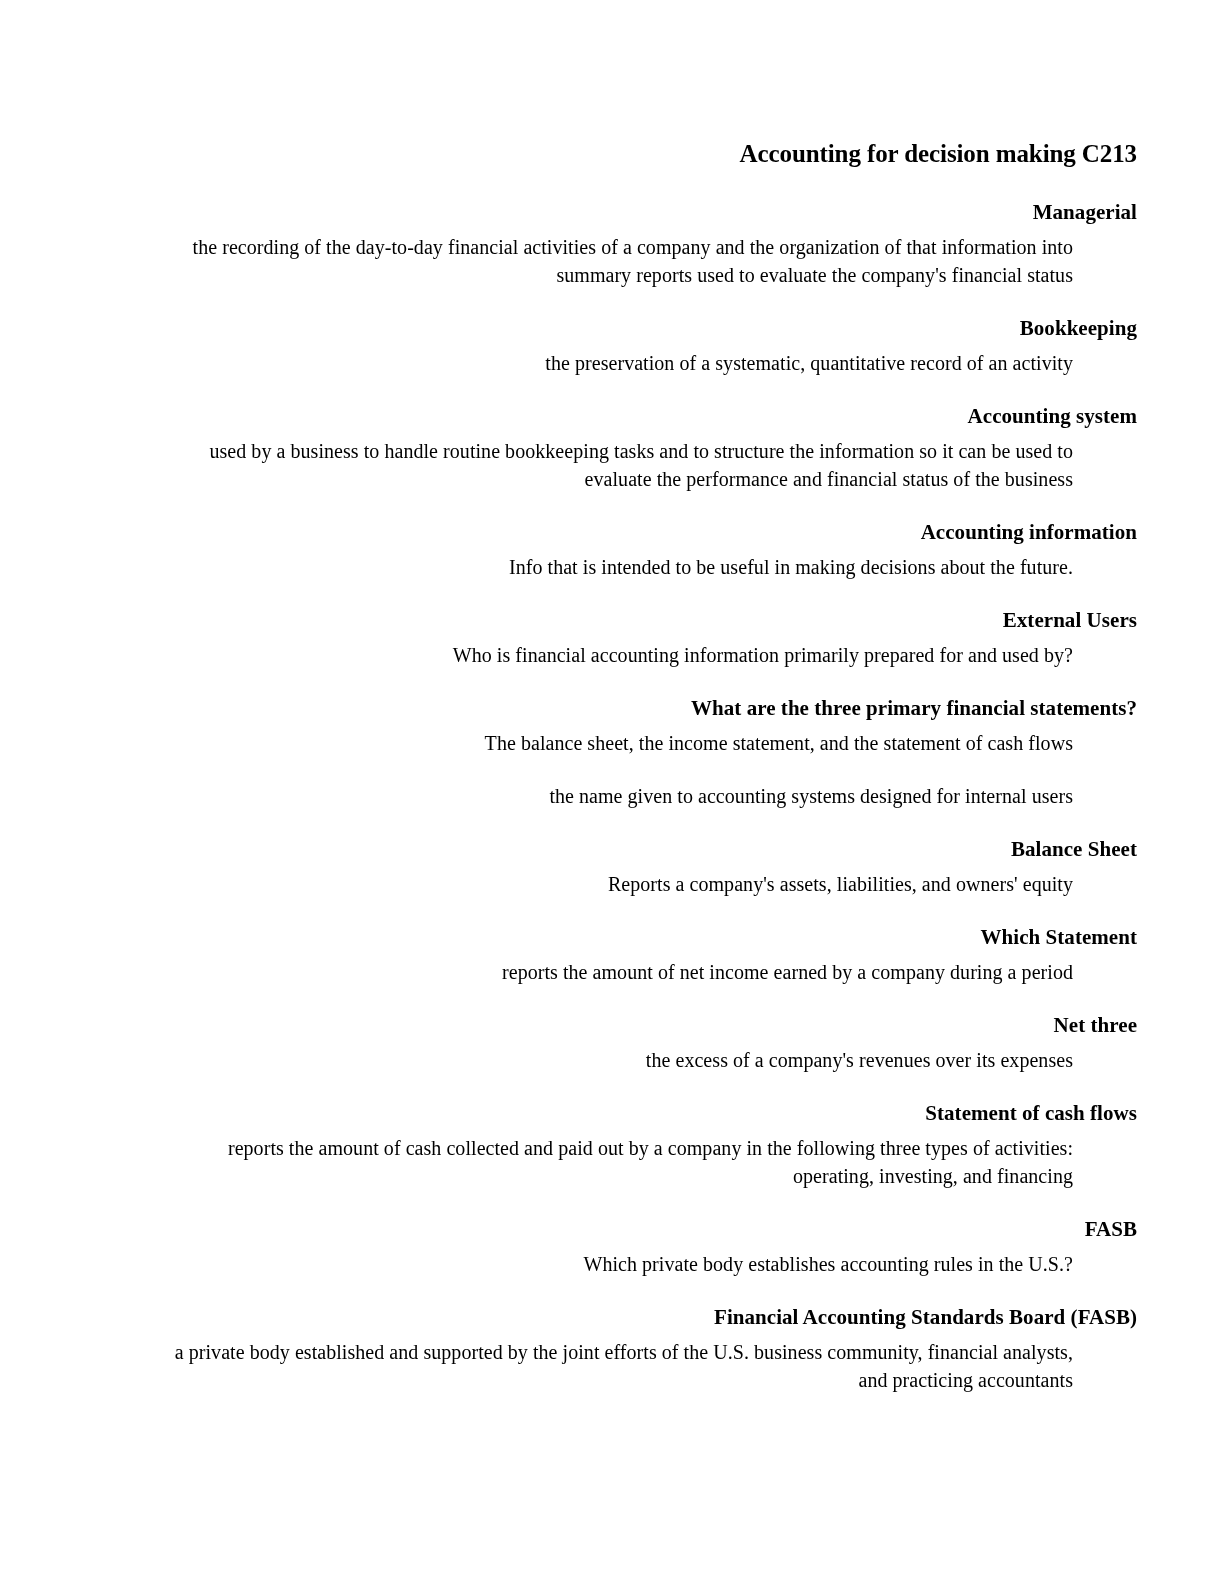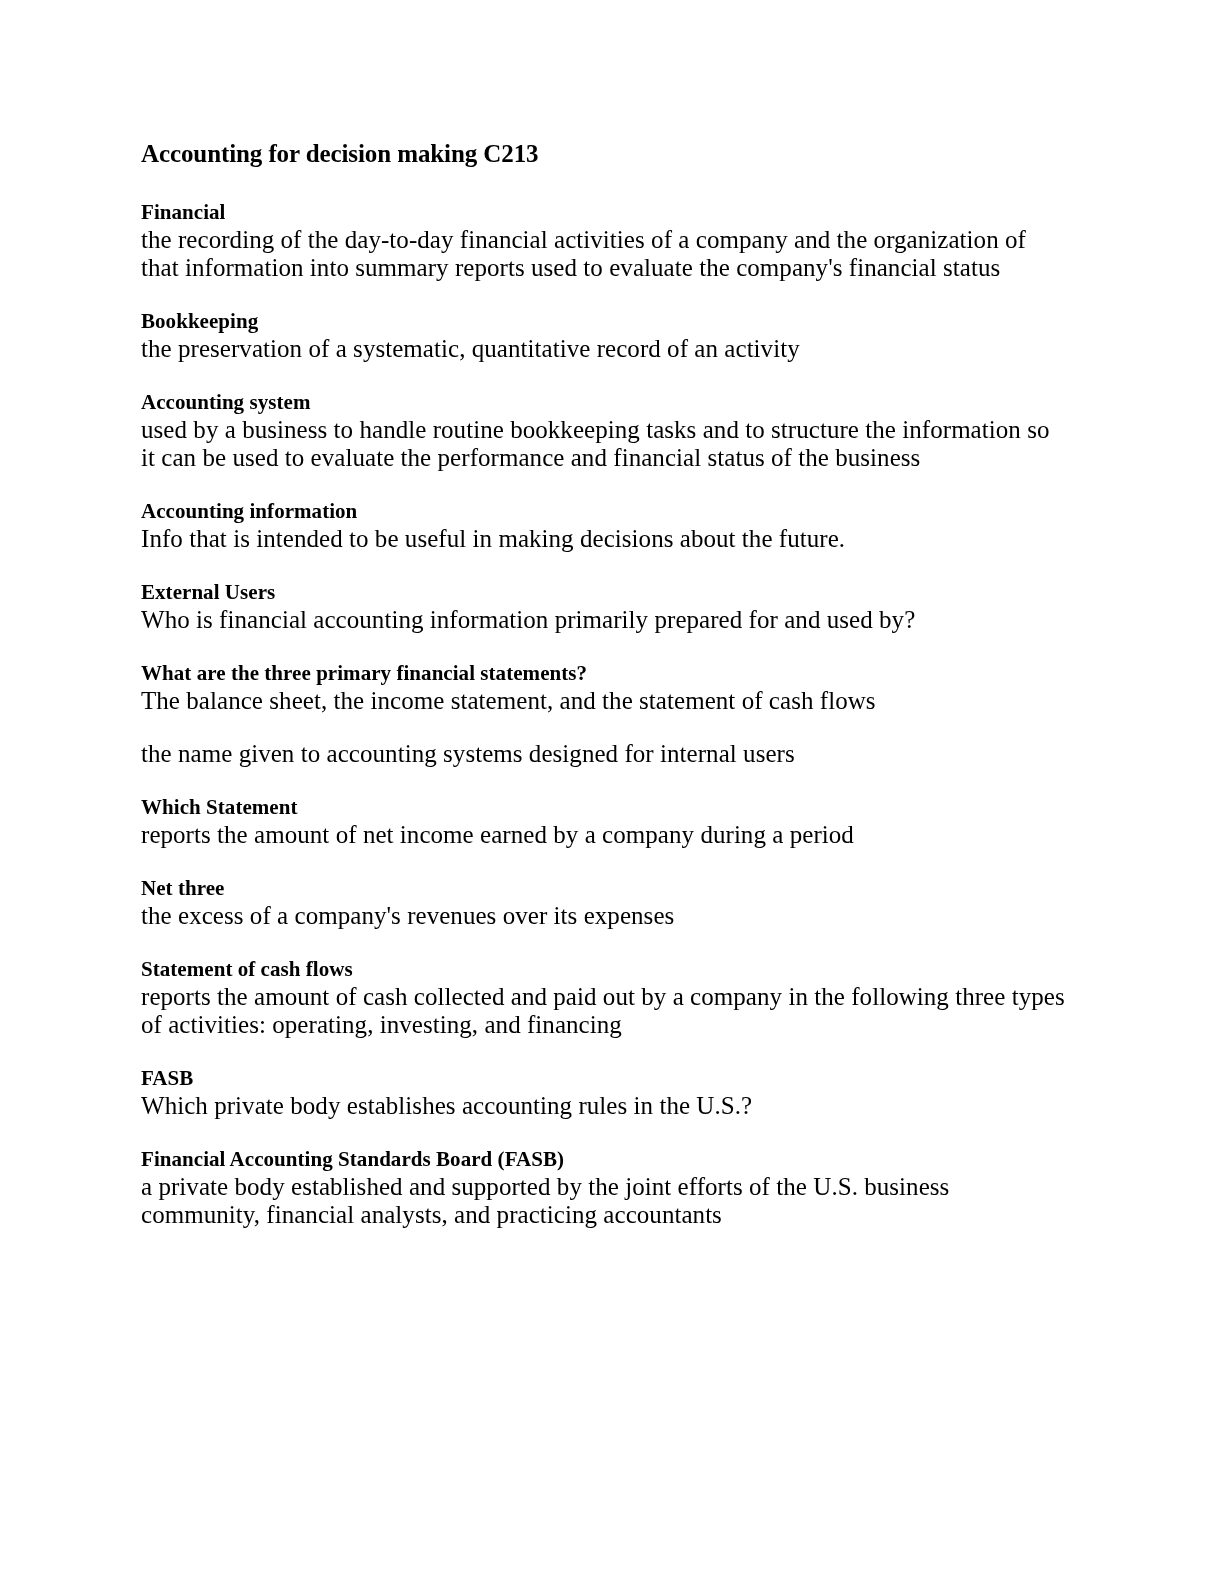--- a/index.html
+++ b/index.html
@@ -14,21 +14,22 @@
     color: #000000;
     -webkit-font-smoothing: antialiased;
   }
 
   .page {
     position: relative;
     width: 1224px;
     height: 1584px;
     background: #ffffff;
     box-sizing: border-box;
-    padding: 140px 68px 0 141px;
+    padding: 140px 87px 0 141px;
+    text-align: right;
   }
 
   .doc-title {
     font-size: 25px;
     font-weight: bold;
     line-height: 1.12;
     letter-spacing: -0.1px;
     margin: 0 0 30px 0;
   }
 
@@ -38,39 +39,39 @@
 
   .entry-term {
     font-size: 21px;
     font-weight: bold;
     line-height: 28px;
     margin: 0;
     letter-spacing: 0.05px;
   }
 
   .entry-def {
-    font-size: 25px;
+    font-size: 20px;
     font-weight: normal;
     line-height: 28px;
-    margin: 0;
+    margin: 7px;
     letter-spacing: 0.05px;
     max-width: 925px;
   }
 </style>
 </head>
 <body>
 
 <div class="page">
 
   <h1 class="doc-title">Accounting for decision making C213</h1>
 
   <div class="entry-list">
 
     <div class="entry">
-      <div class="entry-term">Financial</div>
+      <div class="entry-term">Managerial</div>
       <div class="entry-def">the recording of the day-to-day financial activities of a company and the organization of that information into summary reports used to evaluate the company's financial status</div>
     </div>
 
     <div class="entry">
       <div class="entry-term">Bookkeeping</div>
       <div class="entry-def">the preservation of a systematic, quantitative record of an activity</div>
     </div>
 
     <div class="entry">
       <div class="entry-term">Accounting system</div>
@@ -89,20 +90,24 @@
 
     <div class="entry">
       <div class="entry-term">What are the three primary financial statements?</div>
       <div class="entry-def">The balance sheet, the income statement, and the statement of cash flows</div>
     </div>
 
     <div class="entry">
       <div class="entry-def">the name given to accounting systems designed for internal users</div>
     </div>
 
+    <div class="entry">
+      <div class="entry-term">Balance Sheet</div>
+      <div class="entry-def">Reports a company's assets, liabilities, and owners' equity</div>
+    </div>
 
     <div class="entry">
       <div class="entry-term">Which Statement</div>
       <div class="entry-def">reports the amount of net income earned by a company during a period</div>
     </div>
 
     <div class="entry">
       <div class="entry-term">Net three</div>
       <div class="entry-def">the excess of a company's revenues over its expenses</div>
     </div>

